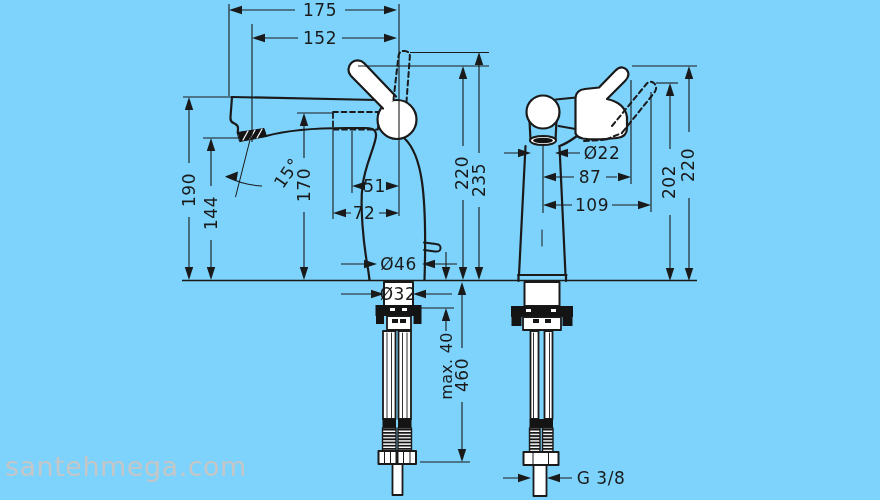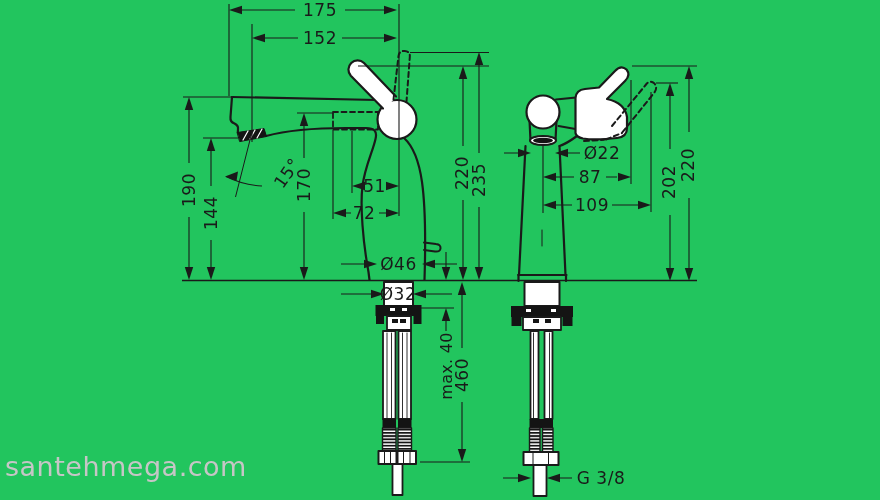--- a/index.html
+++ b/index.html
@@ -1,16 +1,16 @@
 <!DOCTYPE html>
 <html><head>
 <meta charset="utf-8">
 <style>
   html,body{margin:0;padding:0;background:#ffffff;}
-  .stage{position:relative;width:880px;height:500px;background:#22c55e;overflow:hidden;
+  .stage{position:relative;width:880px;height:500px;background:#7dd3fc;overflow:hidden;
          font-family:"DejaVu Sans","Liberation Sans",sans-serif;}
   svg text{font-family:"DejaVu Sans","Liberation Sans",sans-serif;fill:#1a1a1a;}
   .dim{font-size:17px;letter-spacing:0.5px;}
   .dim-sm{font-size:16px;letter-spacing:0.3px;}
   .wm{font-size:27px;letter-spacing:0.5px;fill:#c6c6c6;}
 </style>
 </head>
 <body>
 
 <div class="stage">

